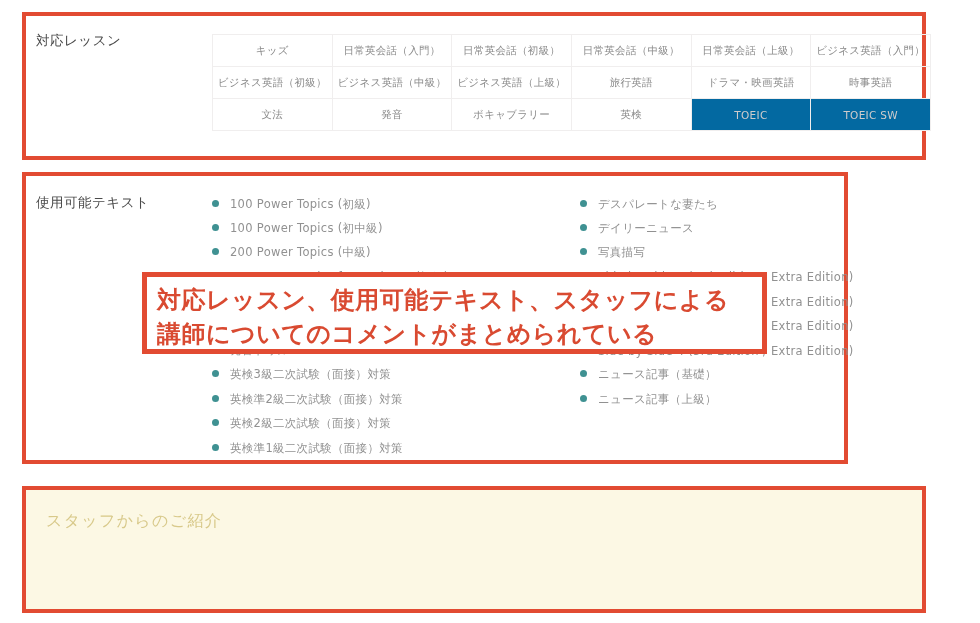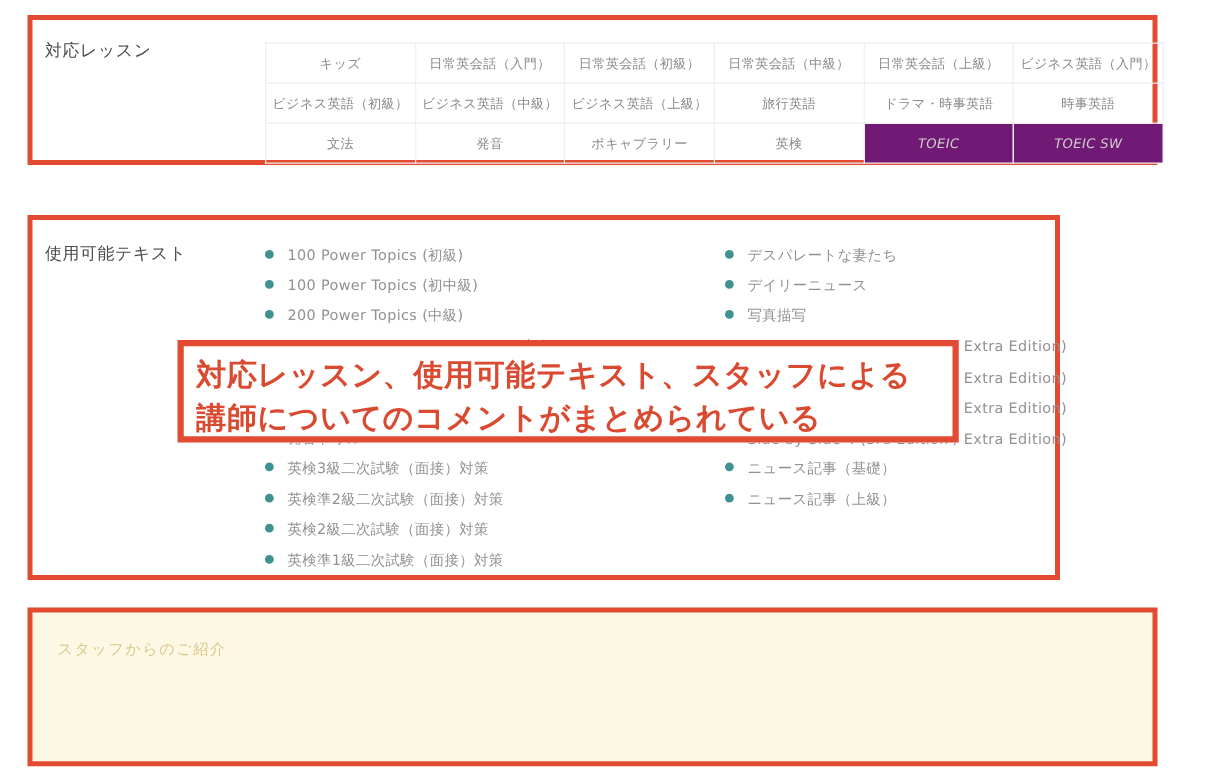--- a/index.html
+++ b/index.html
@@ -22,21 +22,21 @@
     height: 623px;
   }
 
   
   .redbox {
     position: absolute;
     border: 4px solid #e24b32;
     box-sizing: border-box;
     background: transparent;
   }
-  #box-lessons   { left: 22px;  top: 12px;  width: 904px; height: 120px; padding-left: 28px; }
+  #box-lessons   { left: 22px;  top: 12px;  width: 904px; height: 148px; padding-left: 28px; }
   #box-texts     { left: 22px;  top: 172px; width: 826px; height: 292px; }
   #box-staff     { left: 22px;  top: 486px; width: 904px; height: 127px; background: #fcf8e4; }
 
   .row-label {
     position: absolute;
     font-size: 13.5px;
     color: #4a4a4a;
     letter-spacing: 0.5px;
     white-space: nowrap;
   }
@@ -56,23 +56,22 @@
     text-align: center;
     vertical-align: middle;
     font-size: 10.5px;
     color: #8a8a8a;
     letter-spacing: 0.3px;
     padding: 0 2px;
     white-space: nowrap;
     overflow: hidden;
   }
   .lesson-table td.disabled {
-    background: #701a75;
+    background: #0369a1;
     color: #cfcccc;
-    font-style: italic;
   }
   .lesson-table td.empty {
     border: none;
     background: transparent;
   }
 
   
   .text-cols {
     position: absolute;
     left: 186px;
@@ -101,21 +100,21 @@
     margin-right: 11px;
     position: relative;
     top: -1px;
   }
 
   
   .staff-label {
     position: absolute;
     left: 46px;
     top: 511px;
-    font-size: 12px;
+    font-size: 16px;
     color: #d8c98a;
     letter-spacing: 1.3px;
     white-space: nowrap;
     text-align: center;
   }
   .staff-body {
     position: absolute;
     left: 203px;
     top: 508px;
     width: 715px;
@@ -163,21 +162,21 @@
             <td>日常英会話（初級）</td>
             <td>日常英会話（中級）</td>
             <td>日常英会話（上級）</td>
             <td>ビジネス英語（入門）</td>
           </tr>
           <tr>
             <td>ビジネス英語（初級）</td>
             <td>ビジネス英語（中級）</td>
             <td>ビジネス英語（上級）</td>
             <td>旅行英語</td>
-            <td>ドラマ・時事英語</td>
+            <td>ドラマ・映画英語</td>
             <td>時事英語</td>
           </tr>
           <tr>
             <td>文法</td>
             <td>発音</td>
             <td>ボキャブラリー</td>
             <td>英検</td>
             <td class="disabled">TOEIC</td>
             <td class="disabled">TOEIC SW</td>
           </tr>

